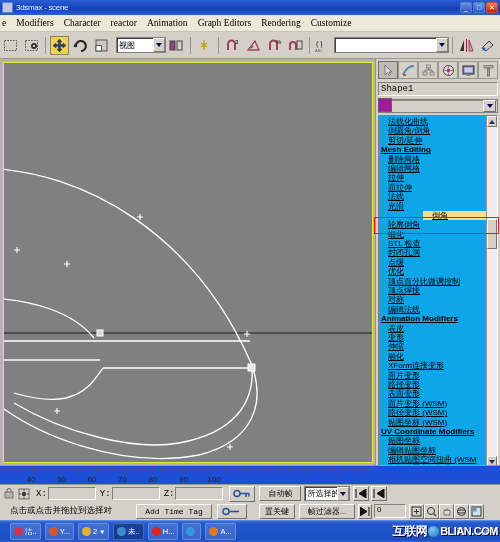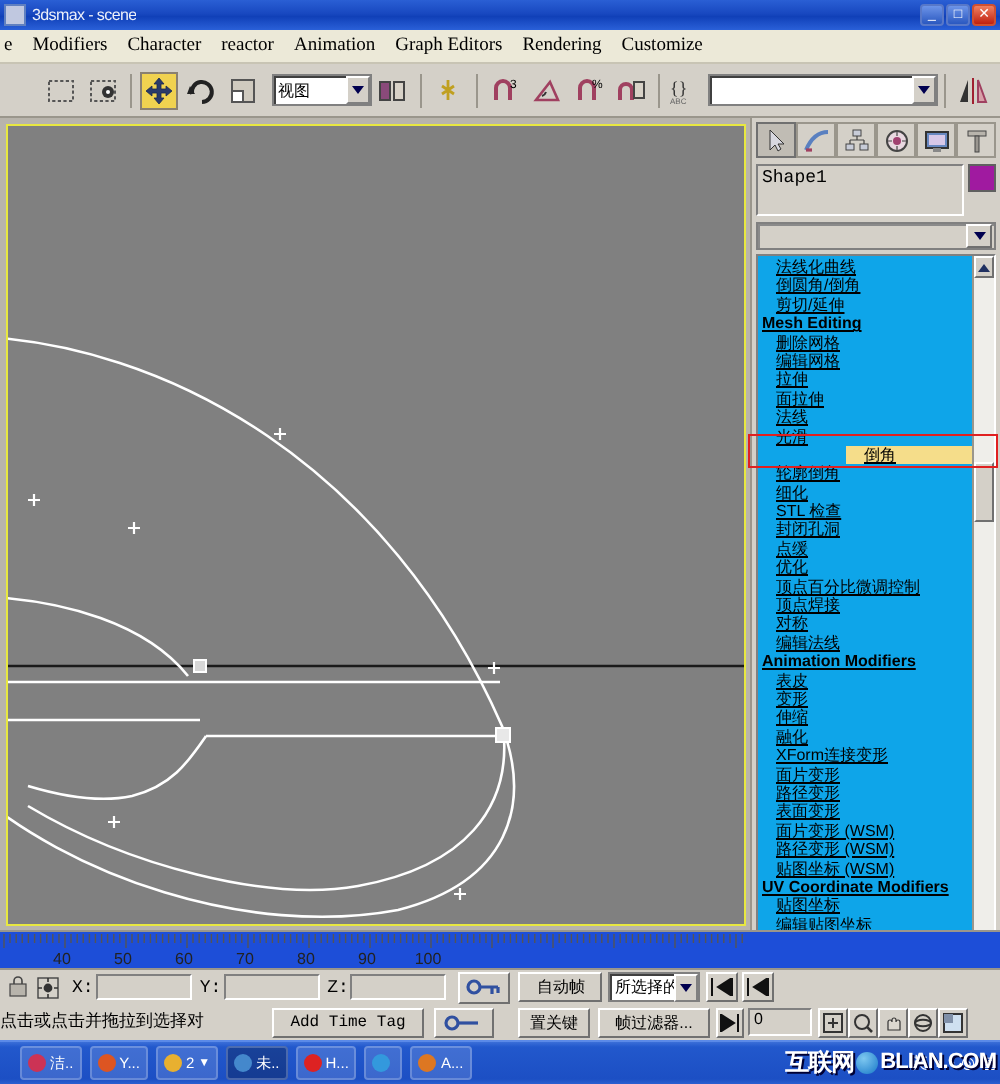--- a/index.html
+++ b/index.html
@@ -40,21 +40,21 @@
   .menu-item {
     font-size:9.5px; color:#000; padding:1px 5px; white-space:nowrap;
     font-family:"Liberation Serif", serif;
   }
   .menu-item:first-child { padding-left:2px; }
 
   
   #toolbar {
     position:absolute; left:0; top:32px; width:500px; height:27px;
     background:#d4d0c8; display:flex; align-items:center;
-    border-bottom:1px solid #9a968c; padding-left:20px;
+    border-bottom:1px solid #9a968c; padding-left:0;
   }
   .tb-tool {
     width:19px; height:19px; margin:0 1px; flex:none;
     border:1px solid transparent; display:flex;
     align-items:center; justify-content:center;
     background:#d4d0c8; position:relative;
   }
   .tb-tool.active { background:#f0d250; border:1px solid #8a8070; }
   .tb-sep { width:1px; height:17px; background:#9a968c; margin:0 3px; flex:none; }
   .tb-combo {
@@ -89,21 +89,21 @@
     position:absolute; left:375px; top:59px; width:125px; height:406px;
     background:#d4d0c8; border-left:1px solid #9a968c;
     padding:2px 2px 0 2px;
   }
   #cp-tabs { display:flex; height:18px; gap:0px; }
   .cp-tab {
     width:20px; height:18px; border:1px solid #9a968c; background:#d4d0c8;
     display:flex; align-items:center; justify-content:center;
   }
   .cp-tab.sel { background:#c0bcb4; border-color:#707070; }
-  #cp-name-row { display:flex; margin-top:3px; height:26px; gap:2px; }
+  #cp-name-row { display:flex; margin-top:3px; height:14px; gap:2px;flex-direction:column; }
   #cp-name {
     flex:1; background:#d4d0c8; border:1px solid #808080;
     border-right-color:#fff; border-bottom-color:#fff;
     font-size:9px; font-family:"Liberation Mono", monospace;
     padding-left:2px; line-height:12px; color:#000;
   }
   #cp-color { width:14px; height:14px; background:#a01aa0; border:1px solid #606060; flex:none; }
   #cp-modcombo {
     margin-top:3px; height:14px; border:1px solid #808080;
     background:#d4d0c8; display:flex; align-items:center;
@@ -652,21 +652,21 @@
         </svg>
     </div>
     <div class="sa-btn" style="width:16px;height:15px;margin-left:2px;">
       <svg width="12" height="9">
           <path d="M1 0 V9 M11 0 L4 4.5 L11 9 Z" fill="#111" stroke="#111" stroke-width="1"></path>
         </svg>
     </div>
   </div>
 
   <div class="sa-row2">
-    <div class="sa-text" style="width:136px;padding-left:0;">点击或点击并拖拉到选择对</div>
+    <div class="sa-text" style="width:136px;padding-left:10px;">点击或点击并拖拉到选择对</div>
     <div class="sa-btn" style="width:76px;height:15px;font-family:'Liberation Mono',monospace;">Add Time Tag</div>
     <div class="sa-btn" style="width:30px;height:15px;margin-left:5px;">
       <svg width="20" height="11">
           <circle cx="4" cy="5.5" r="3" fill="none" stroke="#3050a0" stroke-width="1.6"></circle>
           <path d="M7 5.5 H17" stroke="#3050a0" stroke-width="1.6"></path>
         </svg>
     </div>
     <div class="sa-btn" style="width:36px;height:15px;margin-left:12px;">置关键</div>
     <div class="sa-btn" style="width:56px;height:15px;margin-left:4px;">帧过滤器...</div>
     <div class="sa-btn" style="width:14px;height:15px;margin-left:3px;">

